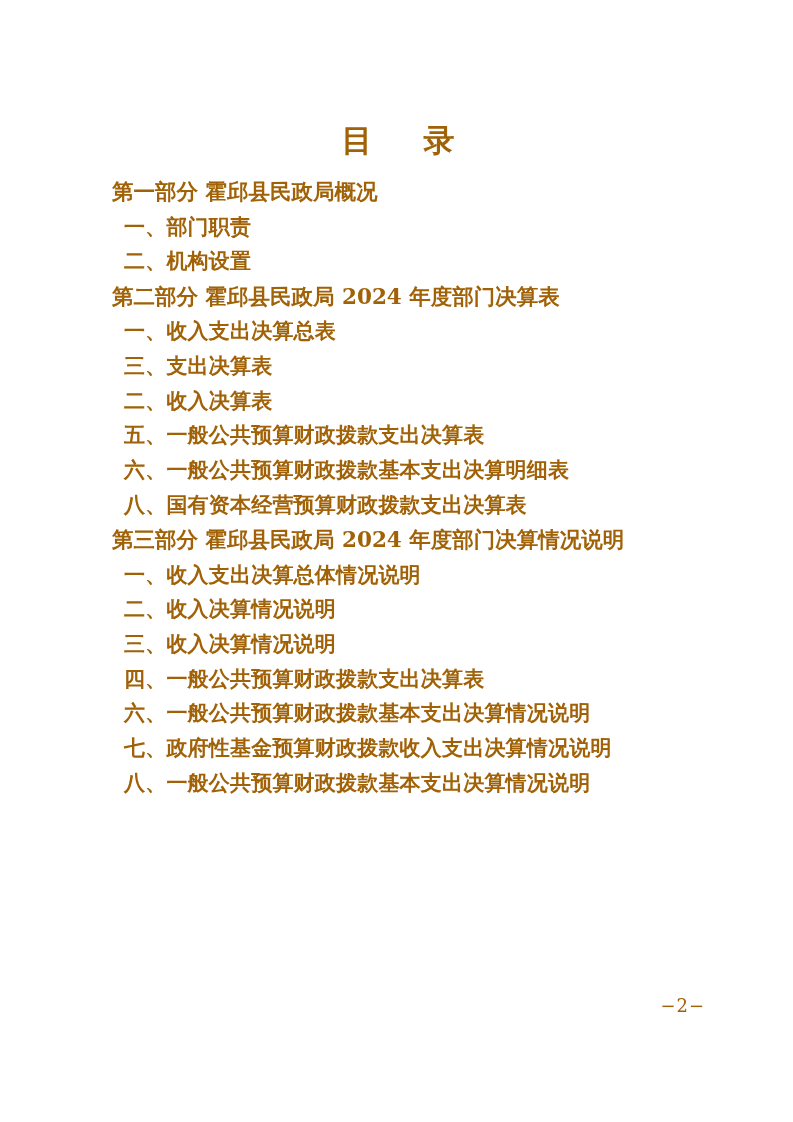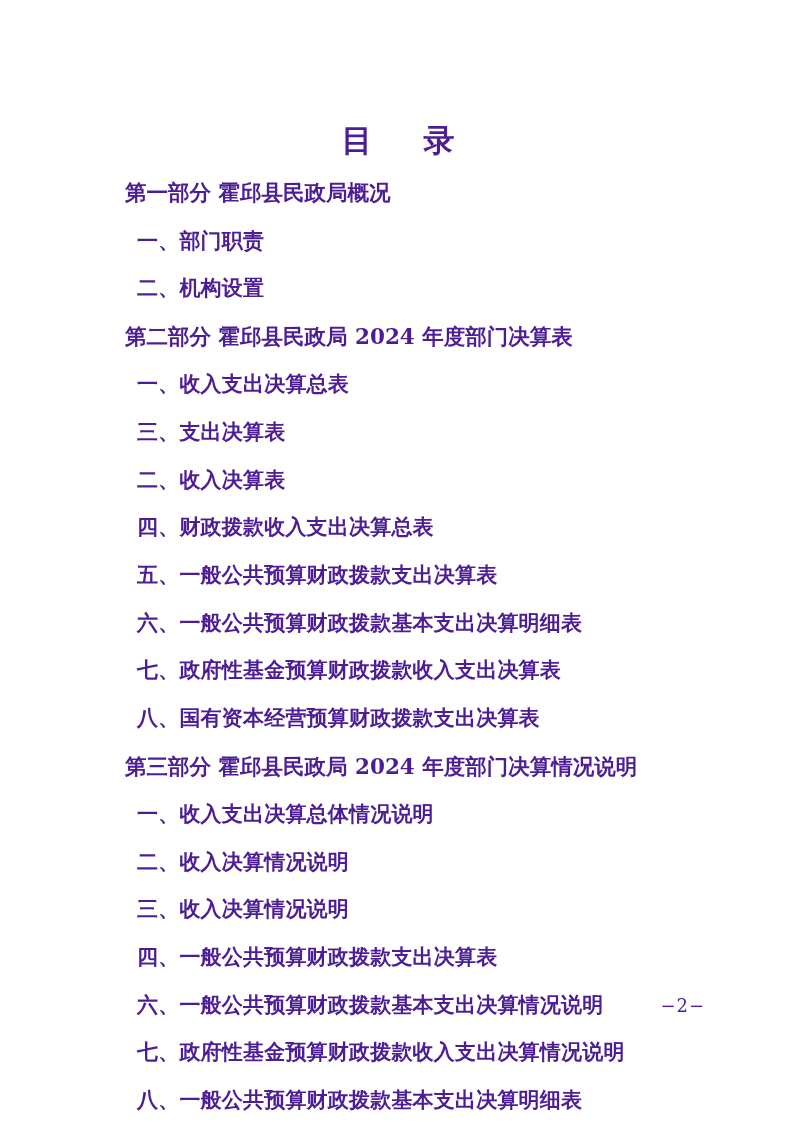--- a/index.html
+++ b/index.html
@@ -6,21 +6,21 @@
     margin: 0;
     padding: 0;
     background: #ffffff;
   }
   .page {
     position: relative;
     width: 793px;
     height: 1122px;
     background: #ffffff;
     font-family: "DejaVu Serif", "Liberation Serif", serif;
-    color: #4c1d95;
+    color: #a16207;
     overflow: hidden;
     box-sizing: border-box;
   }
   .content {
     position: absolute;
     left: 108px;
     top: 120px;
     width: 600px;
   }
   .doc-title {
@@ -35,21 +35,21 @@
   }
   .toc-list {
     list-style: none;
     margin: 0;
     padding: 0;
   }
   .toc-item {
     font-size: 21px;
     line-height: 1.46;
     white-space: nowrap;
-    margin: 17px;
+    margin: 4px;
     padding: 0;
   }
   .toc-item.section {
     font-weight: bold;
     font-size: 21.5px;
     letter-spacing: 0px;
   }
   .toc-item.entry {
     padding-left: 12px;
     letter-spacing: 0.2px;
@@ -72,31 +72,29 @@
   <div class="content">
     <h1 class="doc-title">目　录</h1>
     <ul class="toc-list">
         <li class="toc-item section">第一部分  霍邱县民政局概况</li>
         <li class="toc-item entry">一、部门职责</li>
         <li class="toc-item entry">二、机构设置</li>
         <li class="toc-item section">第二部分  霍邱县民政局 2024 年度部门决算表</li>
         <li class="toc-item entry">一、收入支出决算总表</li>
         <li class="toc-item entry">三、支出决算表</li>
         <li class="toc-item entry">二、收入决算表</li>
-        <li class="toc-item entry">四、财政拨款收入支出决算总表</li>
         <li class="toc-item entry">五、一般公共预算财政拨款支出决算表</li>
         <li class="toc-item entry">六、一般公共预算财政拨款基本支出决算明细表</li>
-        <li class="toc-item entry">七、政府性基金预算财政拨款收入支出决算表</li>
         <li class="toc-item entry">八、国有资本经营预算财政拨款支出决算表</li>
         <li class="toc-item section">第三部分  霍邱县民政局 2024 年度部门决算情况说明</li>
         <li class="toc-item entry">一、收入支出决算总体情况说明</li>
         <li class="toc-item entry">二、收入决算情况说明</li>
         <li class="toc-item entry">三、收入决算情况说明</li>
         <li class="toc-item entry">四、一般公共预算财政拨款支出决算表</li>
         <li class="toc-item entry">六、一般公共预算财政拨款基本支出决算情况说明</li>
         <li class="toc-item entry">七、政府性基金预算财政拨款收入支出决算情况说明</li>
-        <li class="toc-item entry">八、一般公共预算财政拨款基本支出决算明细表</li>
+        <li class="toc-item entry">八、一般公共预算财政拨款基本支出决算情况说明</li>
       </ul>
   </div>
 
   <div class="page-number">−2−</div>
 
 </div>
 
 </body></html>

